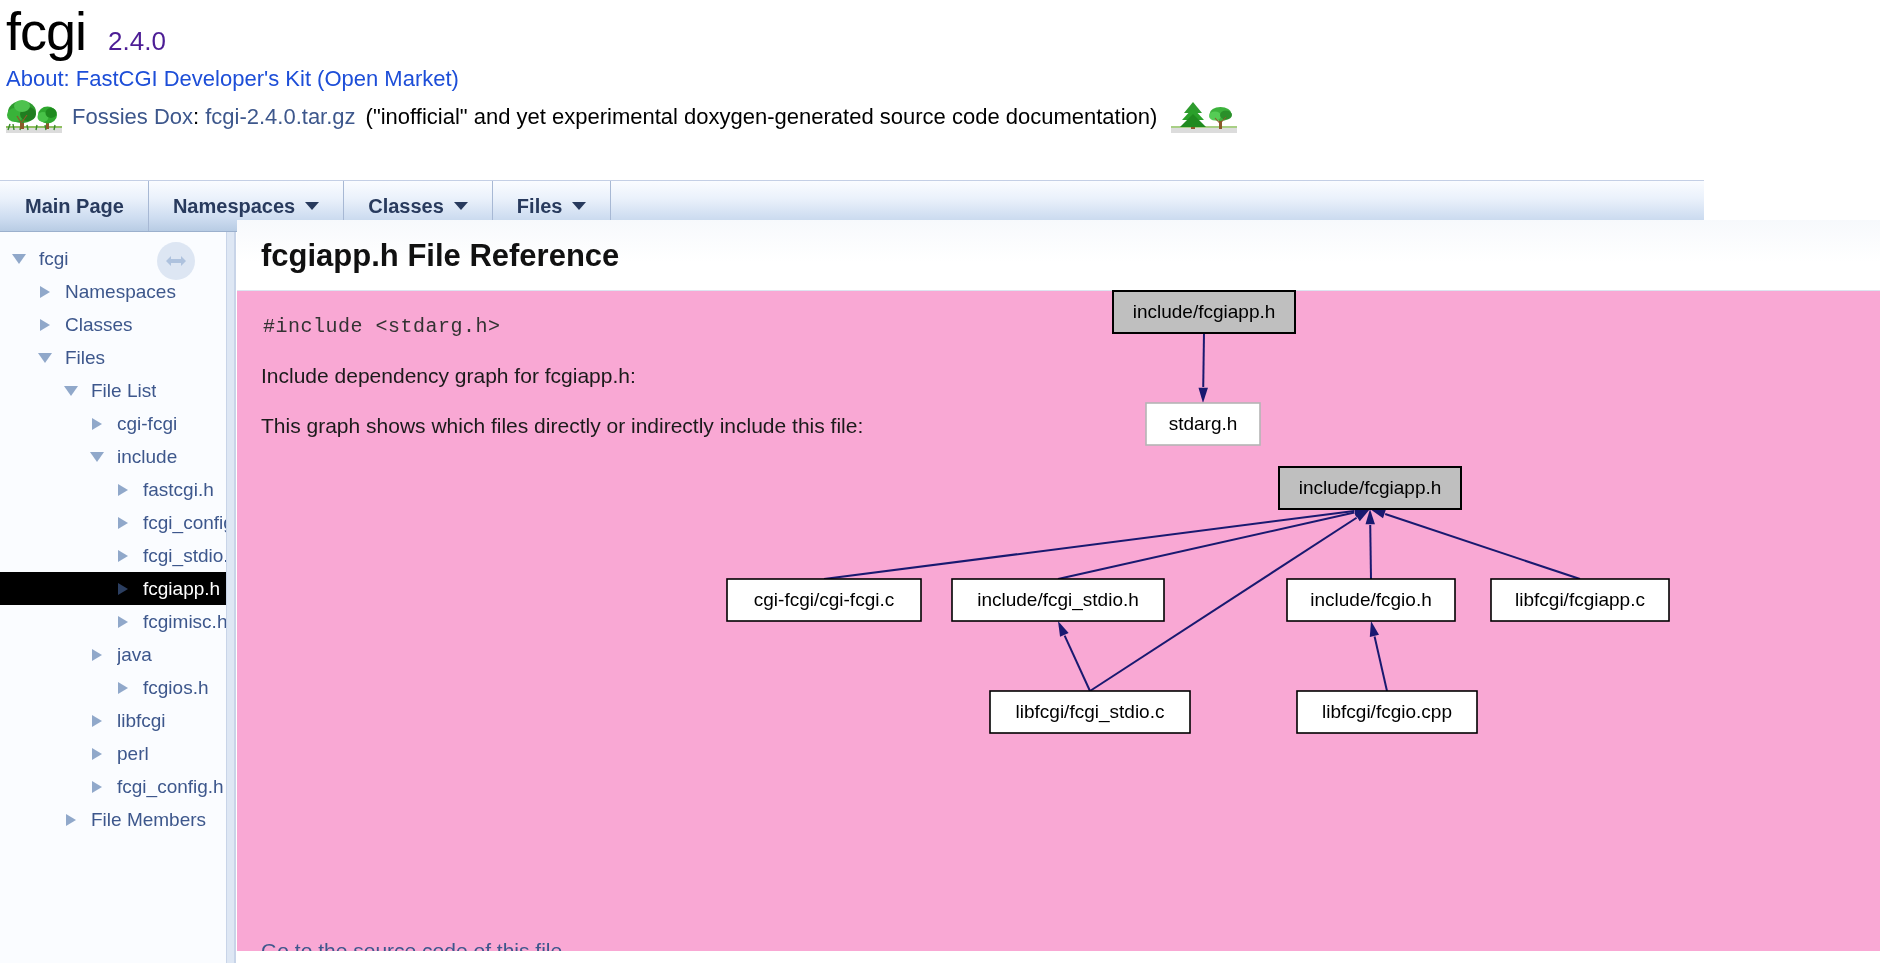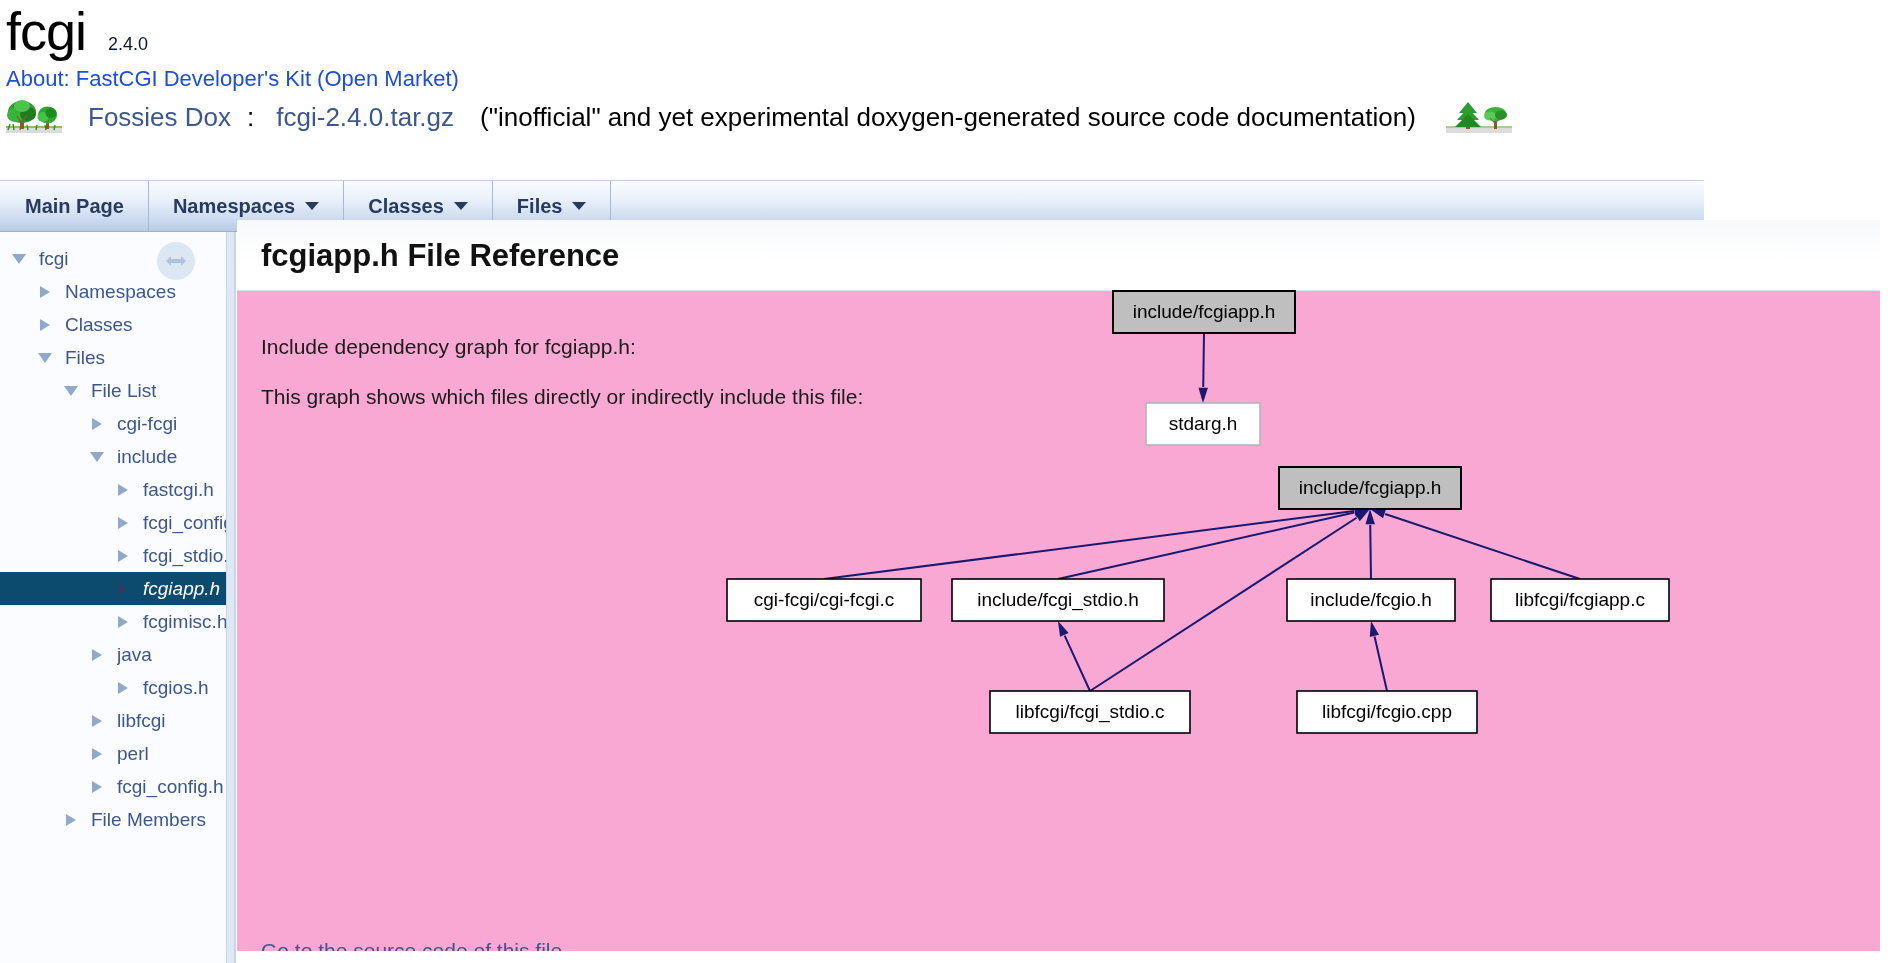--- a/index.html
+++ b/index.html
@@ -9,25 +9,25 @@
     width: 1892px; height: 963px;
     background: #ffffff;
     font-family: "Liberation Sans", sans-serif;
     overflow: hidden;
   }
 
   
   #fossies-header { padding: 0 0 0 6px; background:#ffffff; }
   #project-title-row { display:flex; align-items:baseline; gap:22px; padding-top:2px; }
   #project-name { font-size: 54px; line-height: 58px; font-weight: 400; color:#000; letter-spacing:-1px; }
-  #project-version { font-size: 18px; color:#0f172a; }
+  #project-version { font-size: 26px; color:#4c1d95; }
   #project-about { font-size: 22px; color:#1d4ed8; padding-top:4px; line-height:30px;}
   #fossies-line {
-    display:flex; align-items:center; gap:16px;
-    font-size: 26px; line-height: 30px; padding-top:6px; color:#000;
+    display:flex; align-items:center; gap:0px;
+    font-size: 22px; line-height: 30px; padding-top:6px; color:#000;
   }
   #fossies-line .lnk { color:#3d578c; text-decoration:none; }
   .trees-left { width:56px; height:34px; margin-right:10px; flex:0 0 auto;}
   .trees-right { width:66px; height:34px; margin-left:14px; flex:0 0 auto;}
   #fossies-tail { margin-left:10px; }
   #fossies-sep { margin-right:6px; }
 
   
   #navrow {
     position:absolute; left:0; top:180px; width:1704px; height:52px;
@@ -56,21 +56,21 @@
     background:#fafcff;
     border-right:1px solid #c8d4e8;
     overflow:hidden;
   }
   #nav-tree { padding-top:10px; }
   .tree-item {
     display:flex; align-items:center;
     height:33px; font-size:19px; color:#3d578c;
     white-space:nowrap; cursor:pointer;
   }
-  .tree-item.selected { background:#0c4a6e;font-style:italic; }
+  .tree-item.selected { background:#000000; }
   .tree-item.selected .tree-label { color:#ffffff; font-weight:normal; }
   .tree-arrow { width:22px; flex:0 0 auto; display:flex; align-items:center; justify-content:center; }
   .arrow-closed {
     width:0;height:0;border-top:6px solid transparent;border-bottom:6px solid transparent;
     border-left:10px solid #90a8ca;
   }
   .arrow-open {
     width:0;height:0;border-left:7px solid transparent;border-right:7px solid transparent;
     border-top:10px solid #90a8ca;
   }
@@ -299,20 +299,21 @@
     </svg>
   </div>
   <div id="nav-resize-grip"></div>
 </div>
 
 <div id="doc-content">
   <div id="title-area">
     <div id="page-title">fcgiapp.h File Reference</div>
   </div>
   <div class="content-body">
+    <div class="include-line">#include &lt;stdarg.h&gt;</div>
     <div class="para">Include dependency graph for fcgiapp.h:</div>
     <div class="para">This graph shows which files directly or indirectly include this file:</div>
 
     <div class="graph-wrap" id="graph1"><svg width="292" height="178" viewBox="0 0 292 178">
           <line x1="187" y1="52" x2="186.22854810852562" y2="106.00163240320784" stroke="#191970" stroke-width="2"></line>
           <polygon points="186,122 181.49049944914705,106.64863508407618 190.94618124604324,106.78371625260327" fill="#191970"></polygon>
           <g style="cursor: pointer;">
             <rect x="96" y="10" width="182" height="42" fill="#bfbfbf" stroke="#000000" stroke-width="2"></rect>
             <text x="187" y="37" text-anchor="middle" font-family="&quot;Liberation Sans&quot;, sans-serif" font-size="19" fill="#000000">include/fcgiapp.h</text>
           </g>

